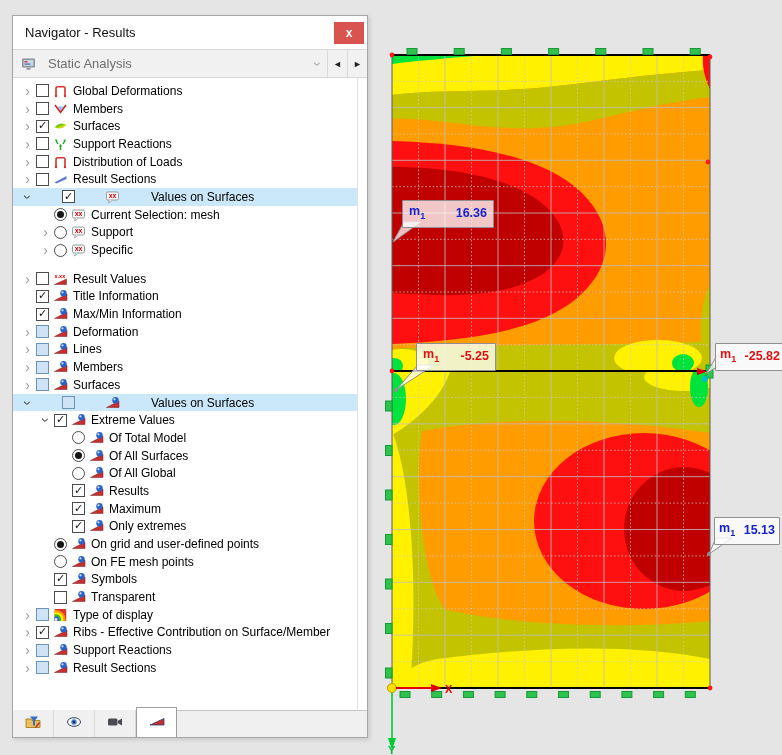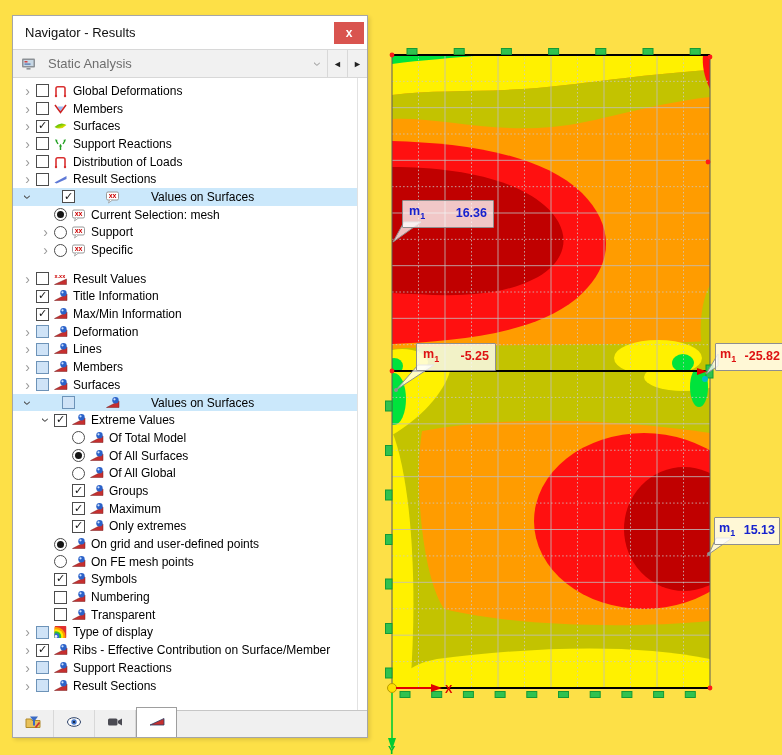--- a/index.html
+++ b/index.html
@@ -1,17 +1,17 @@
 <!DOCTYPE html>
 <html><head>
 <meta charset="utf-8">
 <style>
   html,body{margin:0;padding:0;background:#fff;}
   *{box-sizing:border-box;}
-  .stage{position:relative;width:782px;height:755px;background:#fde047;overflow:hidden;
+  .stage{position:relative;width:782px;height:755px;background:#e5e5e5;overflow:hidden;
          font-family:"Liberation Sans",sans-serif;color:#1a1a1a;}
 
   
   .panel{position:absolute;left:12px;top:15px;width:356px;height:723px;background:#fff;
          border:1px solid #a6a6a6;box-shadow:2px 2px 4px rgba(0,0,0,.12);display:flex;flex-direction:column;}
   .titlebar{height:33px;display:flex;align-items:center;padding-left:12px;font-size:13px;color:#111;flex:none;}
   .titlebar .ttl{flex:1;}
   .close{width:30px;height:22px;margin-right:3px;border:none;background:#d9544f;color:#fff;
          font-size:12px;font-weight:bold;line-height:20px;text-align:center;cursor:pointer;
          font-family:"Liberation Sans",sans-serif;}
@@ -360,21 +360,21 @@
         <div class="trow" style="padding-left: 42px;">
           <span class="chev"></span>
           <span class="ctl cb checked"></span>
           <span class="ticon">
             <svg width="15" height="14" viewBox="0 0 14 14">
               <polygon points="1,11.5 13.5,5 13.5,11.5" fill="#c62f2f" stroke="#7a1f1f" stroke-width=".5"></polygon>
               <circle cx="10" cy="4.3" r="3.2" fill="#2b62c9"></circle>
               <circle cx="9" cy="3.3" r="1.1" fill="#cfe2ff"></circle>
             </svg>
           </span>
-          <span class="tlabel">Groups</span>
+          <span class="tlabel">Results</span>
         </div>
         <div class="trow" style="padding-left: 42px;">
           <span class="chev"></span>
           <span class="ctl cb checked"></span>
           <span class="ticon">
             <svg width="15" height="14" viewBox="0 0 14 14">
               <polygon points="1,11.5 13.5,5 13.5,11.5" fill="#c62f2f" stroke="#7a1f1f" stroke-width=".5"></polygon>
               <circle cx="10" cy="4.3" r="3.2" fill="#2b62c9"></circle>
               <circle cx="9" cy="3.3" r="1.1" fill="#cfe2ff"></circle>
             </svg>
@@ -421,32 +421,20 @@
           <span class="chev"></span>
           <span class="ctl cb checked"></span>
           <span class="ticon">
             <svg width="15" height="14" viewBox="0 0 14 14">
               <polygon points="1,11.5 13.5,5 13.5,11.5" fill="#c62f2f" stroke="#7a1f1f" stroke-width=".5"></polygon>
               <circle cx="10" cy="4.3" r="3.2" fill="#2b62c9"></circle>
               <circle cx="9" cy="3.3" r="1.1" fill="#cfe2ff"></circle>
             </svg>
           </span>
           <span class="tlabel">Symbols</span>
-        </div>
-        <div class="trow" style="padding-left: 24px;">
-          <span class="chev"></span>
-          <span class="ctl cb unchecked"></span>
-          <span class="ticon">
-            <svg width="15" height="14" viewBox="0 0 14 14">
-              <polygon points="1,11.5 13.5,5 13.5,11.5" fill="#c62f2f" stroke="#7a1f1f" stroke-width=".5"></polygon>
-              <circle cx="10" cy="4.3" r="3.2" fill="#2b62c9"></circle>
-              <circle cx="9" cy="3.3" r="1.1" fill="#cfe2ff"></circle>
-            </svg>
-          </span>
-          <span class="tlabel">Numbering</span>
         </div>
         <div class="trow" style="padding-left: 24px;">
           <span class="chev"></span>
           <span class="ctl cb unchecked"></span>
           <span class="ticon">
             <svg width="15" height="14" viewBox="0 0 14 14">
               <polygon points="1,11.5 13.5,5 13.5,11.5" fill="#c62f2f" stroke="#7a1f1f" stroke-width=".5"></polygon>
               <circle cx="10" cy="4.3" r="3.2" fill="#2b62c9"></circle>
               <circle cx="9" cy="3.3" r="1.1" fill="#cfe2ff"></circle>
             </svg>

